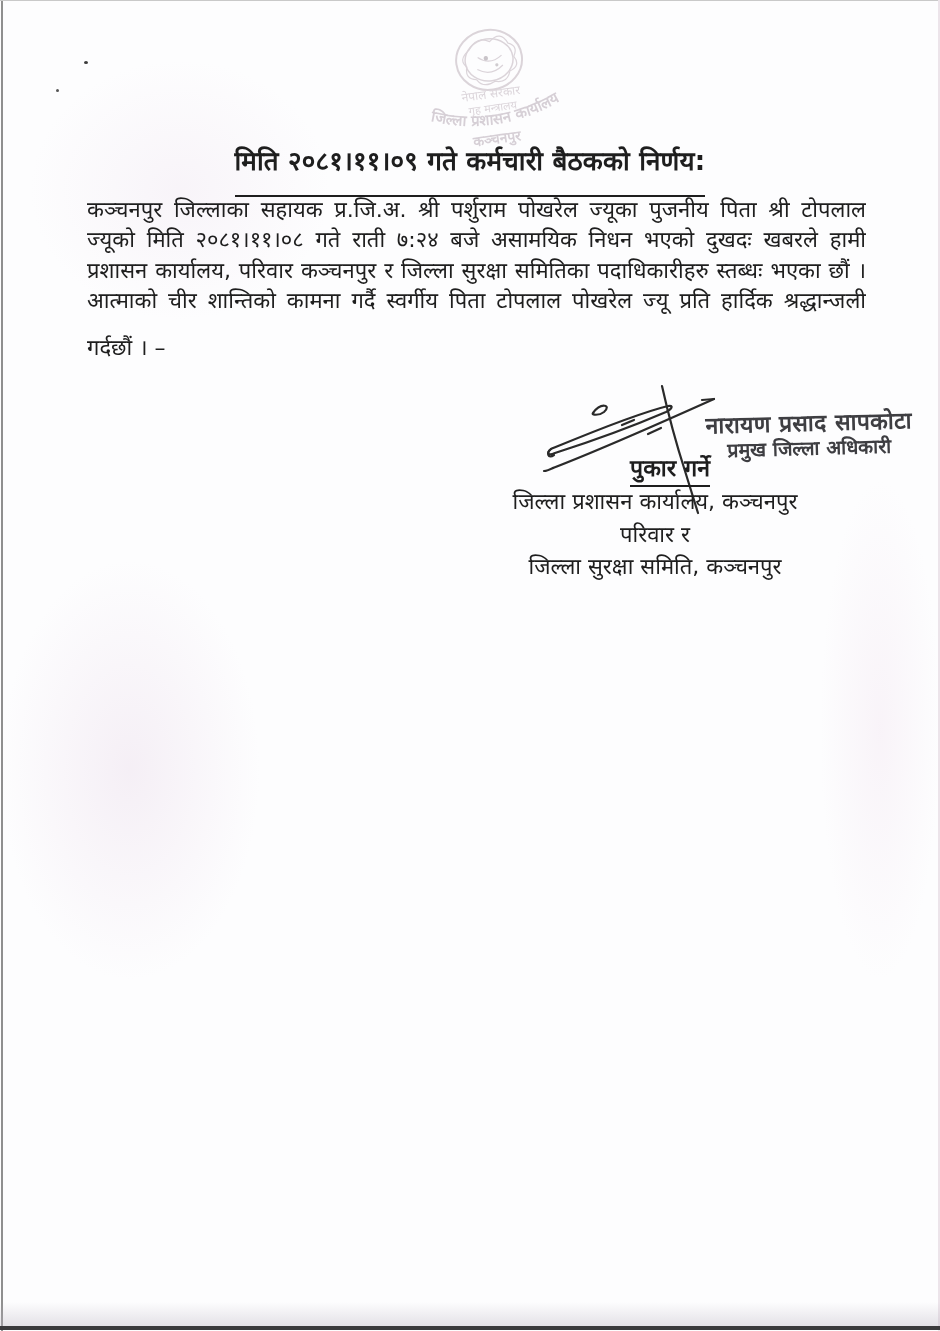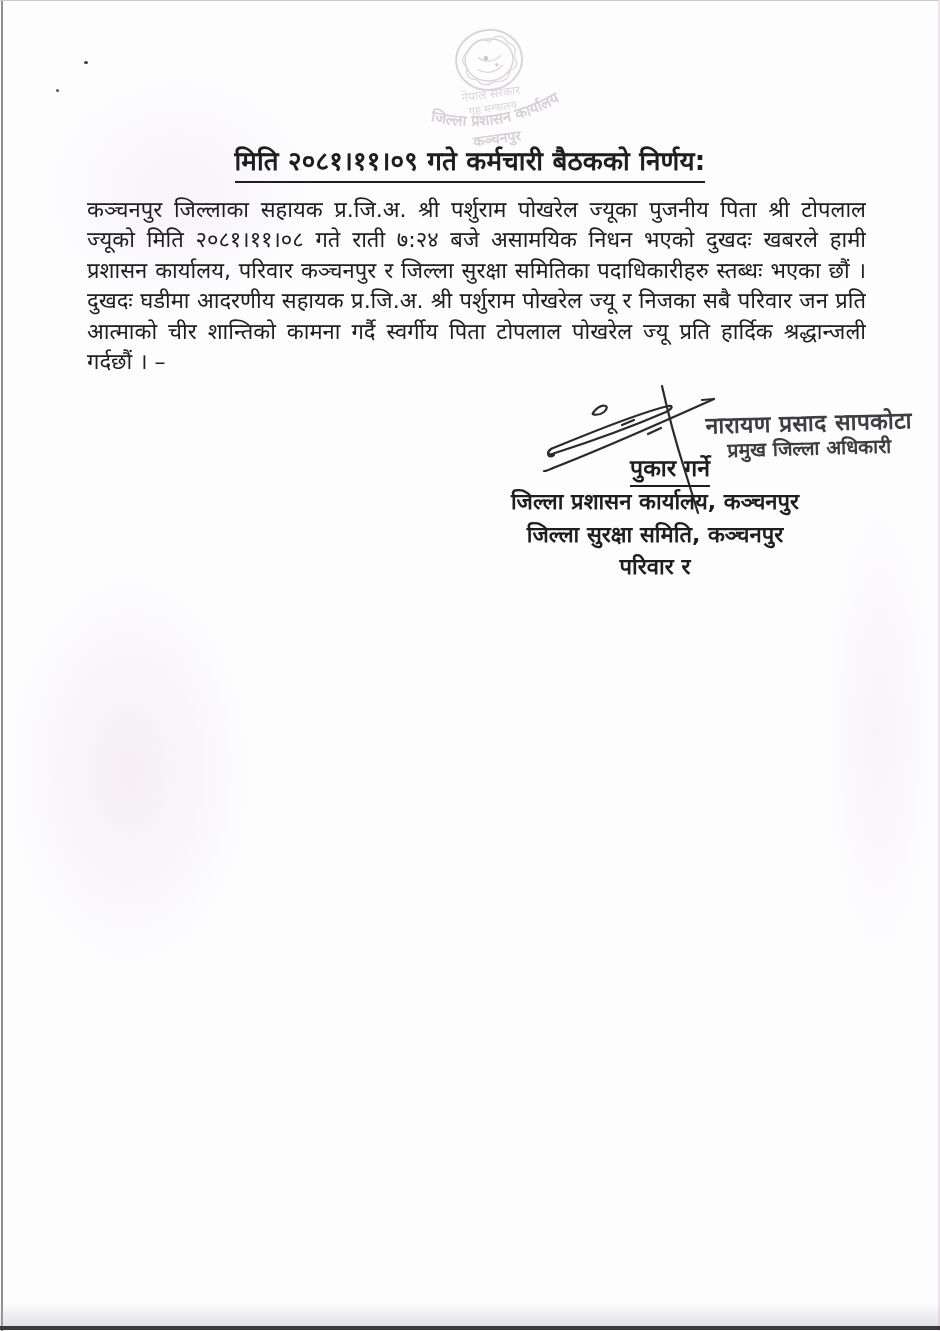--- a/index.html
+++ b/index.html
@@ -33,50 +33,50 @@
 
   
   .seal { position:absolute; left:390px; top:18px; width:200px; height:130px; }
 
   
   .title-row { position:absolute; left:0; top:142px; width:940px; text-align:center; }
   .title-text {
     display:inline-block;
     font-size:26px; font-weight:bold;
     border-bottom:2px solid #1e1e1e;
-    padding-bottom:3px;
+    padding-bottom:17px;
     letter-spacing:.2px;
   }
 
   
   .para { position:absolute; left:87px; top:195px; width:779px; font-size:22px; }
   .para .line { height:30.4px; line-height:30.4px; white-space:nowrap; }
   .para .line.just { text-align:justify; text-align-last:justify; white-space:normal; overflow:hidden; }
-  .para .line.last { text-align:left; }
+  .para .line.last { text-align:left;margin-top:16px; }
 
   
   .sig-svg { position:absolute; left:535px; top:383px; width:230px; height:138px; overflow:visible; }
 
   
   .stamp-block {
     position:absolute; left:696px; top:410px; width:226px;
     text-align:center; color:#3e3e42; transform:rotate(-1.5deg);
   }
   .stamp-name  { font-size:23px; font-weight:bold; line-height:27px; letter-spacing:.3px; }
   .stamp-title { font-size:19.5px; font-weight:bold; line-height:24px; }
 
   
   .pukar-row { position:absolute; left:560px; top:451px; width:220px; text-align:center; }
   .pukar-text {
     display:inline-block; font-size:23px; font-weight:bold;
     border-bottom:2px solid #1e1e1e; padding-bottom:2px;
   }
 
   
-  .org-block { position:absolute; left:450px; top:486px; width:410px; text-align:center; font-size:22px;font-weight:bold; }
+  .org-block { position:absolute; left:450px; top:486px; width:410px; text-align:center; font-size:22px; }
   .org-block .org-line { line-height:32.7px; }
 </style>
 </head>
 <body>
 
 <div class="page">
 
   <div class="tint-1"></div>
   <div class="tint-2"></div>
   <div class="tint-3"></div>
@@ -114,21 +114,20 @@
   </svg>
 
   <div class="title-row">
     <span class="title-text">मिति २०८१।११।०९ गते कर्मचारी बैठकको निर्णय:</span>
   </div>
 
   <div class="para">
     <div class="line just">कञ्चनपुर जिल्लाका सहायक प्र.जि.अ. श्री पर्शुराम पोखरेल ज्यूका पुजनीय पिता श्री टोपलाल पोखरेल</div>
     <div class="line just">ज्यूको मिति २०८१।११।०८ गते राती ७:२४ बजे असामयिक निधन भएको दुखदः खबरले हामी जिल्ला</div>
     <div class="line just">प्रशासन कार्यालय, परिवार कञ्चनपुर र जिल्ला सुरक्षा समितिका पदाधिकारीहरु स्तब्धः भएका छौं । यस</div>
-    <div class="line just">दुखदः घडीमा आदरणीय सहायक प्र.जि.अ. श्री पर्शुराम पोखरेल ज्यू र निजका सबै परिवार जन प्रति</div>
     <div class="line just">आत्माको चीर शान्तिको कामना गर्दै स्वर्गीय पिता टोपलाल पोखरेल ज्यू प्रति हार्दिक श्रद्धान्जली व्यक्त</div>
     <div class="line last">गर्दछौं । –</div>
   </div>
 
   <svg class="sig-svg" viewBox="0 0 230 138" xmlns="http://www.w3.org/2000/svg">
     <g fill="none" stroke="#2a2a2a" stroke-width="2.2" stroke-linecap="round">
 
       <path d="M16,66 C45,54 100,31 133,23 C139,22 137,26 131,29 C96,44 45,62 20,70 C13,73 11,70 16,66"></path>
       <path d="M16,66 c-5,4 -3,10 3,6"></path>
 
@@ -149,17 +148,17 @@
     <div class="stamp-name">नारायण प्रसाद सापकोटा</div>
     <div class="stamp-title">प्रमुख जिल्ला अधिकारी</div>
   </div>
 
   <div class="pukar-row">
     <span class="pukar-text">पुकार गर्ने</span>
   </div>
 
   <div class="org-block">
     <div class="org-line">जिल्ला प्रशासन कार्यालय, कञ्चनपुर</div>
+    <div class="org-line">परिवार र</div>
     <div class="org-line">जिल्ला सुरक्षा समिति, कञ्चनपुर</div>
-    <div class="org-line">परिवार र</div>
   </div>
 
 </div>
 
 </body></html>

